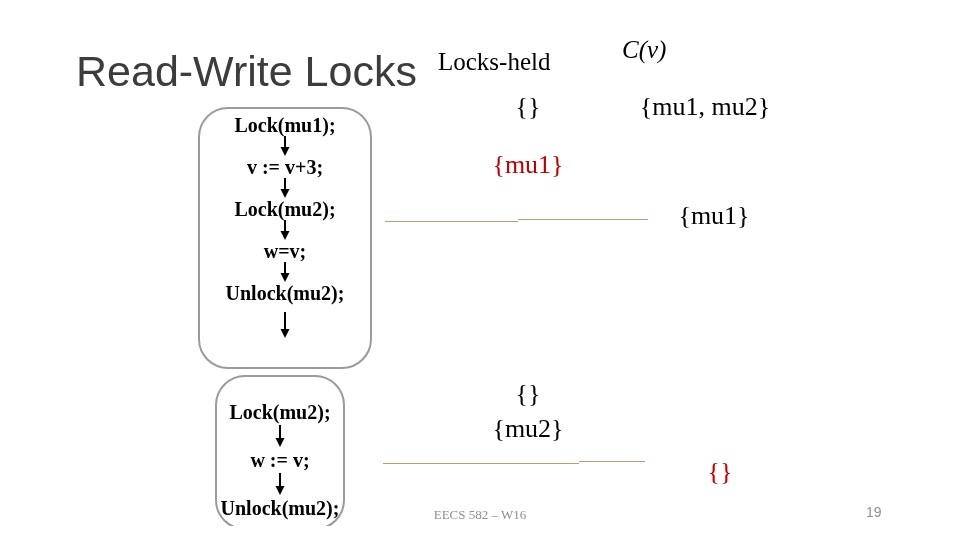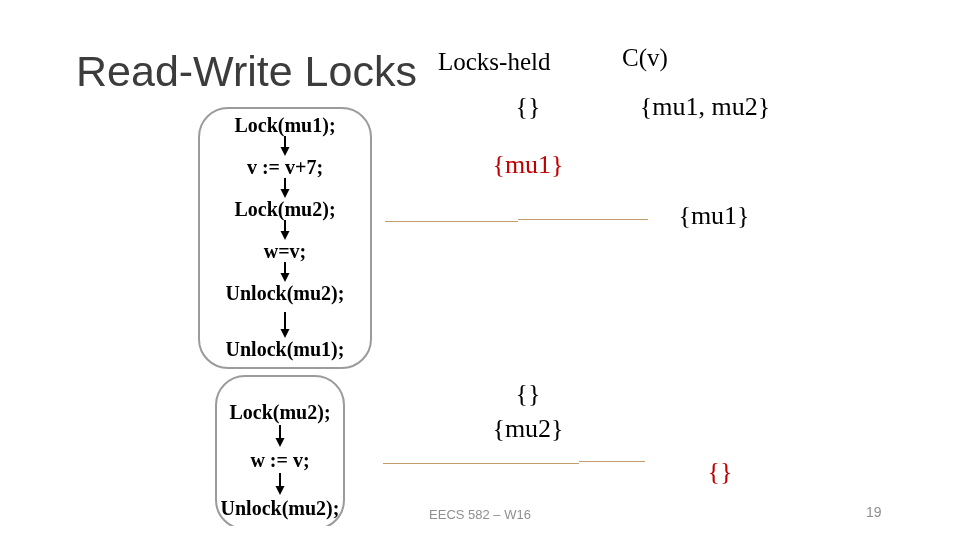--- a/index.html
+++ b/index.html
@@ -29,36 +29,36 @@
   #box2 { left:215px; top:375px; width:130px; height:155px; padding-top:24px; }
   .step {
     font-weight:bold; font-size:20px; line-height:22px; color:#000; white-space:nowrap;
   }
   .arrow { display:block; margin:0; }
   .arrow.gap { margin-top:8px; }
   #box2 .arrow { margin:2px 0; }
   .tan-line { position:absolute; height:1px; background:#c49b6e; }
   .footer {
     position:absolute; left:380px; top:507px; width:200px; text-align:center;
-    font-family:Liberation Sans, sans-serif; font-size:13px; color:#8f8f8f;
+    font-family:Liberation Serif, serif; font-size:13px; color:#8f8f8f;
   }
   .page-num {
     position:absolute; left:866px; top:504px; width:40px;
     font-family:"Liberation Sans", sans-serif; font-size:14px; color:#8f8f8f;
   }
 </style>
 </head>
 <body>
 
 <div class="slide">
 
   <div class="title">Read-Write Locks</div>
 
   <div class="col-header" style="left:438px; top:48px; width:180px;">Locks-held</div>
-  <div class="col-header" style="left:622px; top:44px; width:180px;">C(v)</div>
+  <div class="col-header" style="left:622px; top:36px; width:180px;font-style:italic;">C(v)</div>
 
   <div class="val" style="left:438px; top:92px; width:180px;">{}</div>
   <div class="val" style="left:608px; top:92px; width:194px;">{mu1, mu2}</div>
 
   <div class="val red" style="left:438px; top:150px; width:180px;">{mu1}</div>
 
   <div class="val" style="left:622px; top:201px; width:184px;">{mu1}</div>
 
   <div class="val" style="left:438px; top:379px; width:180px;">{}</div>
   <div class="val" style="left:438px; top:414px; width:180px;">{mu2}</div>
@@ -69,41 +69,40 @@
   <div class="tan-line" style="left:518px; top:219px; width:130px;"></div>
   <div class="tan-line" style="left:383px; top:463px; width:196px;"></div>
   <div class="tan-line" style="left:579px; top:461px; width:66px;"></div>
 
   <div class="flowbox" id="box1">
     <div class="step">Lock(mu1);</div>
     <svg class="arrow" width="12" height="20">
       <line x1="6" y1="0" x2="6" y2="12" stroke="#000" stroke-width="2"></line>
       <polygon points="1.5,11 10.5,11 6,20" fill="#000"></polygon>
     </svg>
-    <div class="step">v := v+7;</div>
+    <div class="step">v := v+3;</div>
     <svg class="arrow" width="12" height="20">
       <line x1="6" y1="0" x2="6" y2="12" stroke="#000" stroke-width="2"></line>
       <polygon points="1.5,11 10.5,11 6,20" fill="#000"></polygon>
     </svg>
     <div class="step">Lock(mu2);</div>
     <svg class="arrow" width="12" height="20">
       <line x1="6" y1="0" x2="6" y2="12" stroke="#000" stroke-width="2"></line>
       <polygon points="1.5,11 10.5,11 6,20" fill="#000"></polygon>
     </svg>
     <div class="step">w=v;</div>
     <svg class="arrow" width="12" height="20">
       <line x1="6" y1="0" x2="6" y2="12" stroke="#000" stroke-width="2"></line>
       <polygon points="1.5,11 10.5,11 6,20" fill="#000"></polygon>
     </svg>
     <div class="step">Unlock(mu2);</div>
     <svg class="arrow gap" width="12" height="26">
       <line x1="6" y1="0" x2="6" y2="18" stroke="#000" stroke-width="2"></line>
       <polygon points="1.5,17 10.5,17 6,26" fill="#000"></polygon>
     </svg>
-    <div class="step">Unlock(mu1);</div>
   </div>
 
   <div class="flowbox" id="box2">
     <div class="step">Lock(mu2);</div>
     <svg class="arrow" width="12" height="22">
       <line x1="6" y1="0" x2="6" y2="14" stroke="#000" stroke-width="2"></line>
       <polygon points="1.5,13 10.5,13 6,22" fill="#000"></polygon>
     </svg>
     <div class="step">w := v;</div>
     <svg class="arrow" width="12" height="22">

